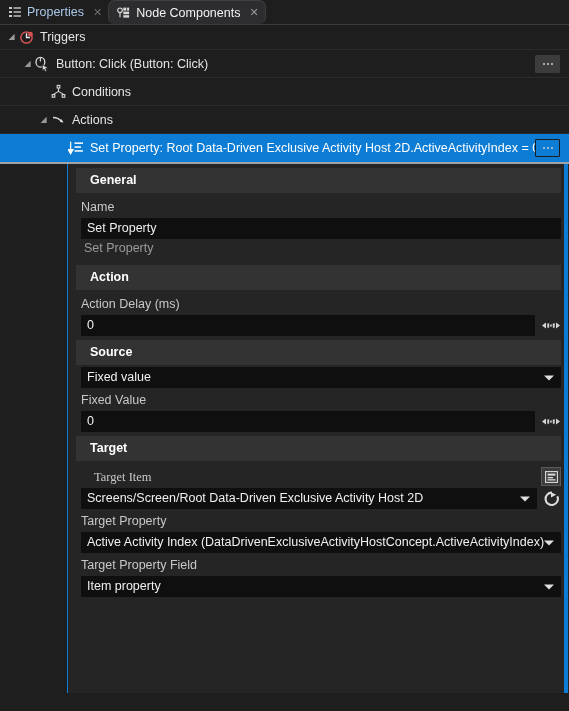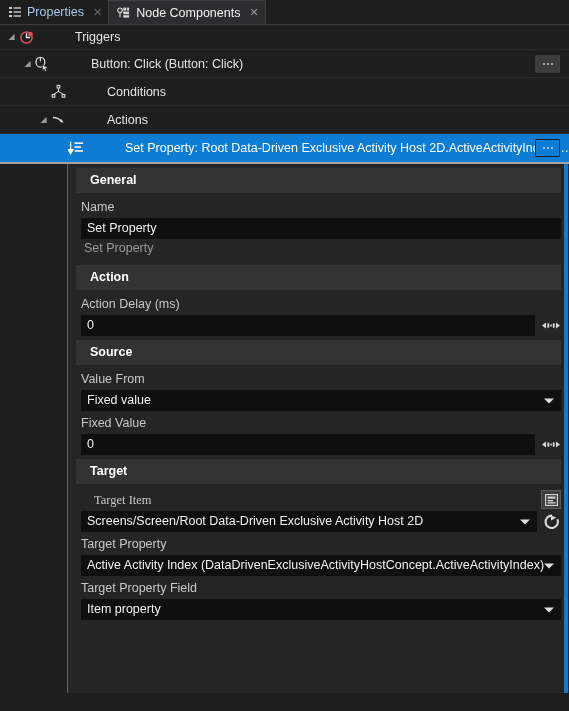--- a/index.html
+++ b/index.html
@@ -26,21 +26,21 @@
     gap:6px;
     padding:0 6px 0 8px;
     height:24px;
     box-sizing:border-box;
     cursor:pointer;
     white-space:nowrap;
     font-size:12.5px;
   }
   .tab.inactive{ background:#1e1e1e; color:#a9c7e8; }
   .tab.active{ background:#2d2d30; color:#f2f2f2; border-top:1px solid #3f3f41;
-               border-left:1px solid #3f3f41;border-right:1px solid #3f3f41;}
+               border-left:1px solid #3f3f41;border-right:1px solid #3f3f41;border-radius:7px;}
   .tab .tclose{
     color:#6e6e6e;font-size:11px;margin-left:3px;line-height:1;
     font-family:"DejaVu Sans", sans-serif;
   }
   .tab.active .tclose{color:#9a9a9a;}
   .tab-ico{width:13px;height:13px;display:inline-flex;align-items:center;justify-content:center;}
   .tab-ico svg{display:block;}
 
   
   .tree{background:#1e1e1e;}
@@ -60,21 +60,21 @@
     width:11px;height:11px;flex:0 0 11px;
     display:flex;align-items:center;justify-content:center;
     color:#9a9a9a;font-size:8px;line-height:1;
   }
   .twist.none{visibility:hidden;}
   .trow-ico{
     width:18px;height:18px;flex:0 0 18px;
     display:flex;align-items:center;justify-content:center;
     margin-right:5px;
   }
-  .trow-label{overflow:hidden;text-overflow:ellipsis;white-space:nowrap;margin-left:35px;}
+  .trow-label{overflow:hidden;text-overflow:ellipsis;white-space:nowrap;}
   .ellipsis-btn{
     position:absolute;right:9px;top:50%;transform:translateY(-50%);
     width:23px;height:16px;
     background:#3c3c3c;
     border:1px solid #3c3c3c;
     display:flex;align-items:center;justify-content:center;
     gap:2px;border-radius:1px;cursor:pointer;
   }
   .trow.selected .ellipsis-btn{background:#0c7cd5;border:1px solid #1b1b1b;}
   .ellipsis-btn i{width:2px;height:2px;background:#cfcfcf;border-radius:50%;display:block;}
@@ -307,21 +307,20 @@
             <rect x="5.3" y="2.4" width="1.9" height="4.3" fill="#d6d6d6"></rect>
             <rect x="8.2" y="3.5" width="1.6" height="2.1" fill="#d6d6d6"></rect>
             <rect x="10.8" y="2.4" width="1.9" height="4.3" fill="#d6d6d6"></rect>
             <path d="M18 4.5 L14 1.6 L14 7.4 Z" fill="#d6d6d6"></path>
           </svg>
         </span>
       </div>
 
       <div class="sect">Source</div>
 
-      <div class="fieldlabel">Value From</div>
       <div class="rowwrap">
         <div class="combo">
           <span>Fixed value</span>
           <span class="caret"></span>
         </div>
       </div>
 
       <div class="fieldlabel">Fixed Value</div>
       <div class="rowwrap">
         <div class="textbox">0</div>

